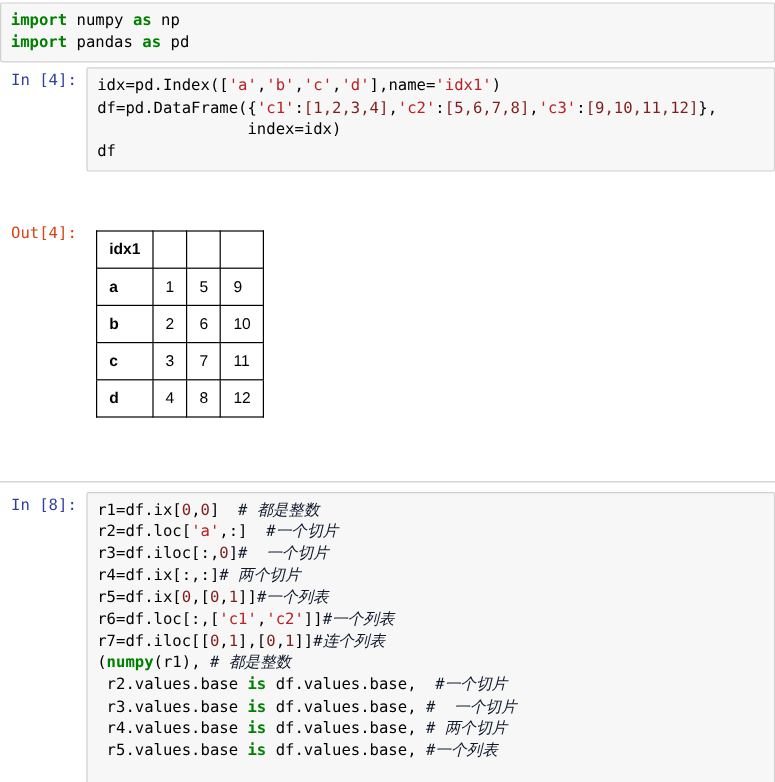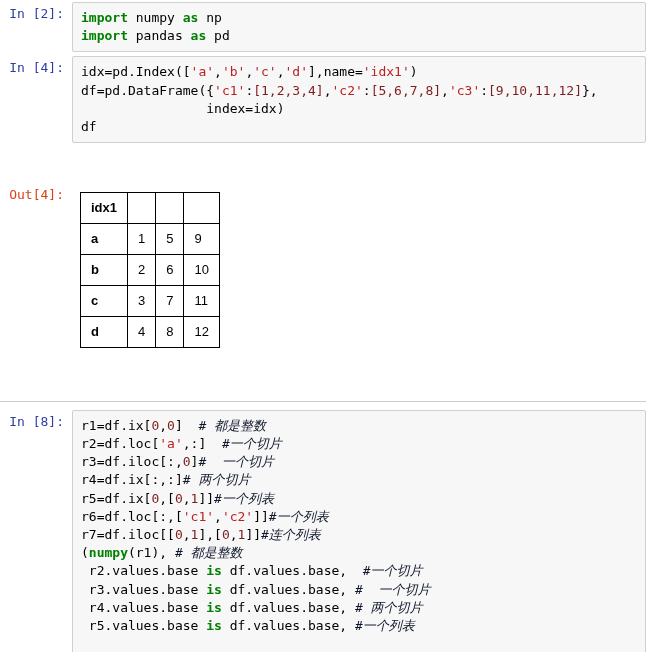--- a/index.html
+++ b/index.html
@@ -52,21 +52,20 @@
     font-family: Arial, sans-serif;
     font-size: 13px;
   }
   .df-table th { font-weight: bold; }
   .sep { border-top: 1px solid #ccc; margin: 6px 0; }
 </style>
 </head>
 <body>
 
 <div class="cell">
-  <div class="prompt in-prompt">In  [2]:</div>
   <div class="input-area"><span class="k-kw">import</span> <span>numpy</span> <span class="k-kw">as</span> <span>np</span>
 <span class="k-kw">import</span> <span>pandas</span> <span class="k-kw">as</span> <span>pd</span></div>
 </div>
 
 <div class="cell">
   <div class="prompt in-prompt">In  [4]:</div>
   <div class="input-area"><span>idx=pd.Index([</span><span class="k-str">'a'</span>,<span class="k-str">'b'</span>,<span class="k-str">'c'</span>,<span class="k-str">'d'</span><span>],name=</span><span class="k-str">'idx1'</span><span>)</span>
 <span>df=pd.DataFrame({</span><span class="k-str">'c1'</span>:<span class="k-num">[1,2,3,4]</span>,<span class="k-str">'c2'</span>:<span class="k-num">[5,6,7,8]</span>,<span class="k-str">'c3'</span>:<span class="k-num">[9,10,11,12]</span><span>},</span>
 <span>                index=idx)</span>
 <span>df</span></div>

